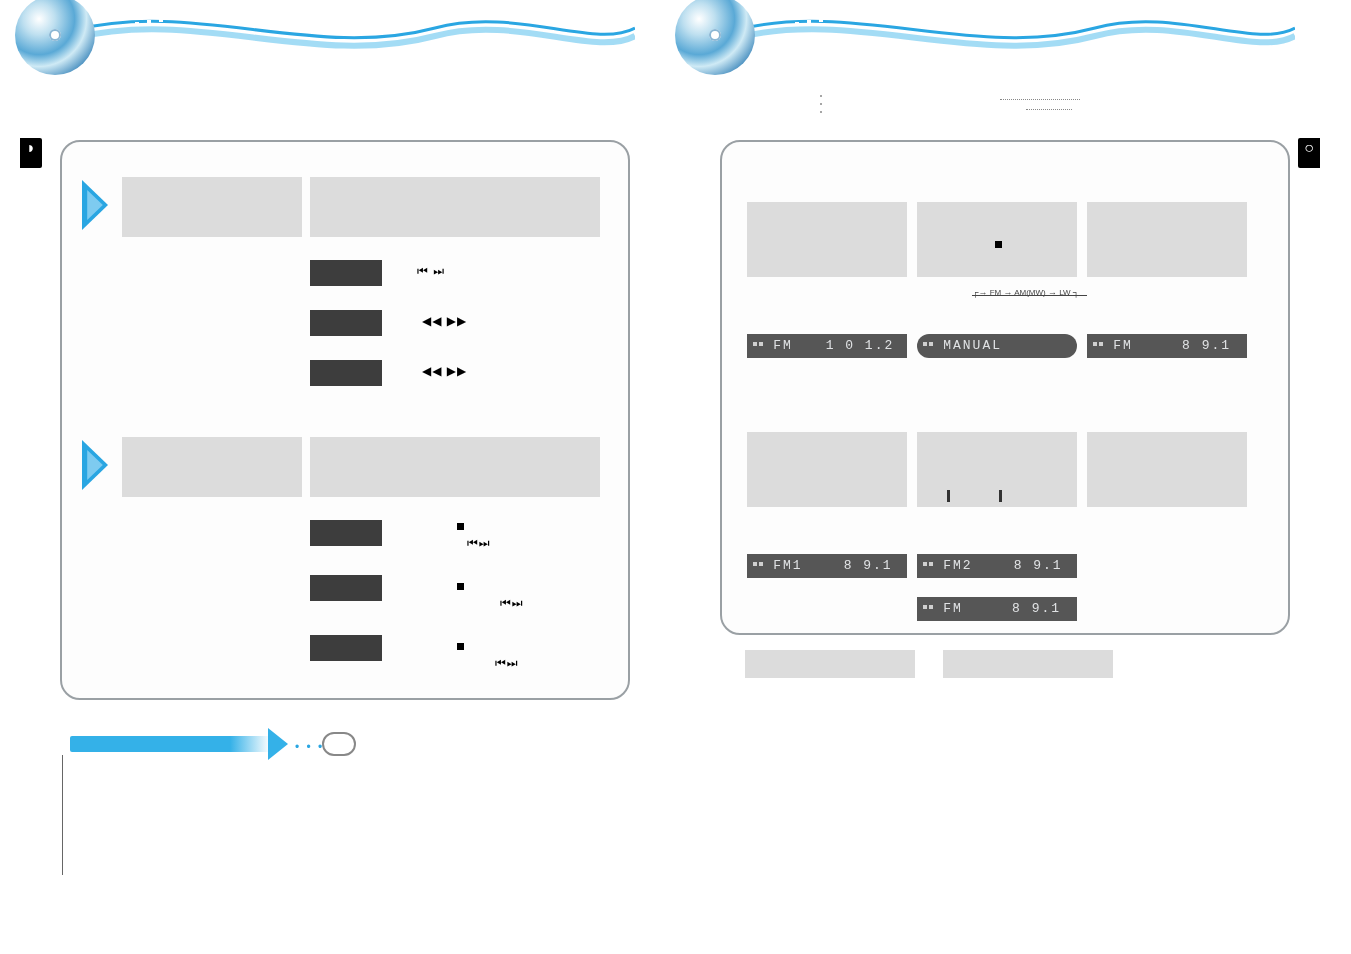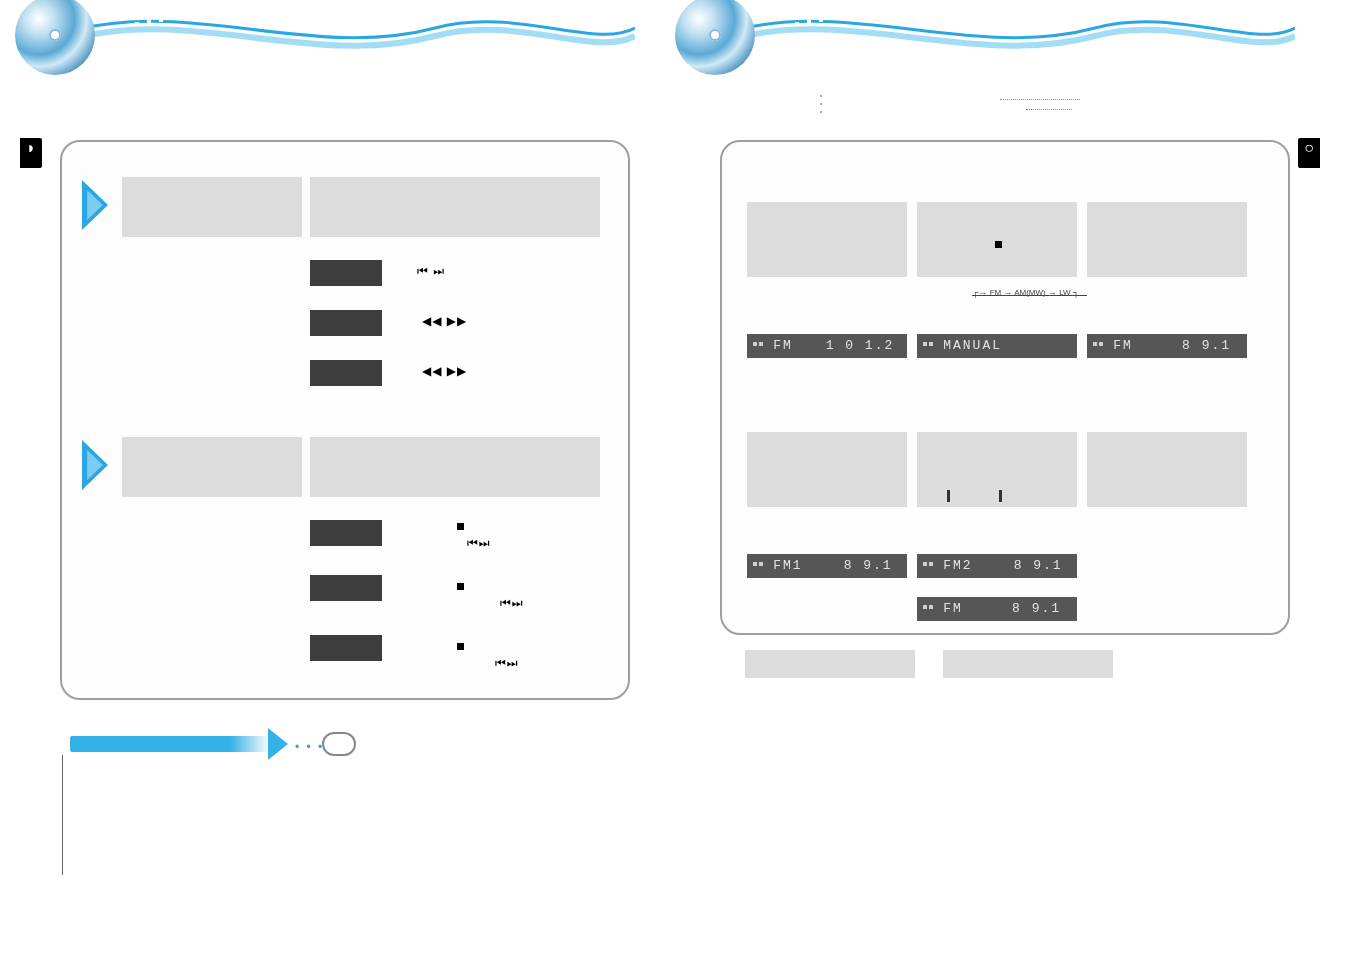--- a/index.html
+++ b/index.html
@@ -356,21 +356,21 @@
       <span class="arr">┐</span>
     </div>
     <div class="band-arrow-row" style="left:250px; top:153px; width:115px; border-bottom:1px solid #444;"></div>
 
     <div class="lcd" style="left:25px; top:192px; width:160px;">
       <span class="ind"></span><span class="ind"></span>
       <span class="seg">FM</span>
       &nbsp;&nbsp;
       <span class="seg">1 0 1.2 1</span>
     </div>
-    <div class="lcd" style="left:195px; top:192px; width:160px;">
+    <div class="lcd" style="left:195px; top:192px; width:160px;border-radius:12px;">
       <span class="ind"></span><span class="ind"></span>
       <span class="seg">MANUAL</span>
     </div>
     <div class="lcd" style="left:365px; top:192px; width:160px;">
       <span class="ind"></span><span class="ind"></span>
       <span class="seg">FM</span>
       &nbsp;&nbsp;&nbsp;&nbsp;
       <span class="seg">8 9.1 0</span>
     </div>
 

